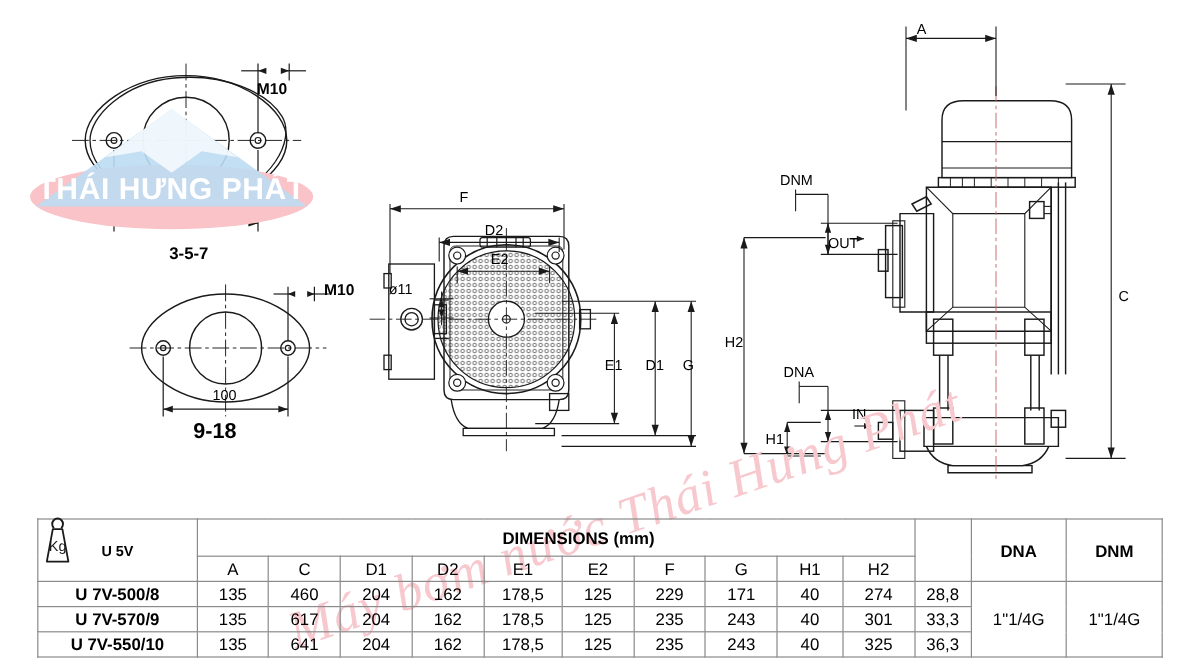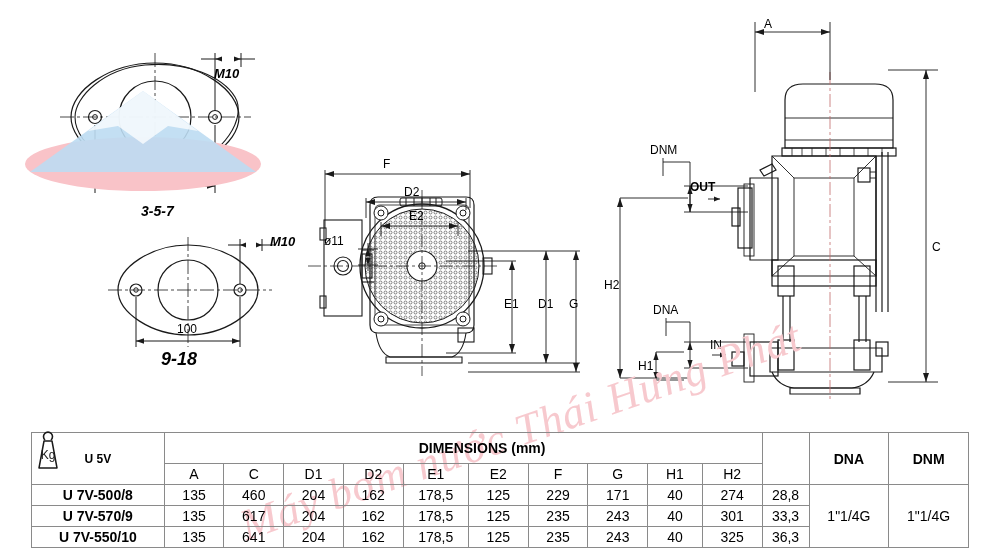--- a/index.html
+++ b/index.html
@@ -12,21 +12,21 @@
            color:#f7c9ce;font-size:44px;white-space:nowrap;letter-spacing:1px;
            transform:rotate(-19deg);transform-origin:left bottom;pointer-events:none;z-index:5;}
   .logo-wrap{position:absolute;left:8px;top:86px;width:270px;height:105px;z-index:4;pointer-events:none;}
   .logo-txt{position:absolute;left:0;top:58px;width:270px;text-align:center;
             font-weight:bold;font-size:25px;color:#ffffff;letter-spacing:.5px;
             font-family:"Liberation Sans",sans-serif;}
 
   
   .lbl{position:absolute;font-family:"Liberation Sans",sans-serif;white-space:nowrap;}
   .lbl.m{font-size:12px;}
-  .lbl.b{font-size:13px;font-weight:bold;font-style:italic;}
+  .lbl.b{font-size:13px;font-weight:bold;}
   svg{position:absolute;left:0;top:0;overflow:visible;}
 
   
   .tbl-wrap{position:absolute;left:31px;top:432px;width:938px;z-index:6;}
   table.dim{border-collapse:collapse;width:938px;background:transparent;
             font-family:"Liberation Sans",sans-serif;}
   table.dim td,table.dim th{border:1px solid #8a8a8a;text-align:center;
             font-size:13px;padding:1px 2px;background:transparent;}
   table.dim .hdr-model{font-weight:bold;font-size:12px;}
   table.dim .hdr-dims{font-weight:bold;font-size:14px;padding-left:40px;}
@@ -42,20 +42,21 @@
 <body>
 
 <div class="stage">
 
   <div class="logo-wrap">
     <svg width="270" height="105" viewBox="0 0 270 105">
       <ellipse cx="135" cy="78" rx="118" ry="27" fill="#f9c3c8"></ellipse>
       <path d="M135 5 L248 86 L22 86 Z" fill="#bcdcf2" opacity="0.9"></path>
       <path d="M135 5 L190 45 L160 40 L135 58 L110 40 L80 45 Z" fill="#ffffff" opacity="0.75"></path>
     </svg>
+    <div class="logo-txt">THÁI HƯNG PHÁT</div>
   </div>
 
   <div class="wm-diag" style="left:250px;top:500px;">Máy bơm nước Thái Hưng Phát</div>
 
   <svg width="250" height="190" style="left:55px;top:45px;">
     <g fill="none" stroke="#1a1a1a" stroke-width="1.1">
 
       <path d="M20 72 C20 52 48 24 90 20 C132 16 168 32 180 52
                C192 72 170 110 128 122 C86 134 44 114 28 94 C22 86 20 79 20 72 Z"></path>
 
@@ -360,21 +361,21 @@
       <line x1="48" y1="340" x2="76" y2="340"></line>
       <line x1="48" y1="368" x2="76" y2="368"></line>
       <line x1="48" y1="340" x2="48" y2="368"></line>
       <path d="M48 340 l-2.6 8 h5.2 z" fill="#1a1a1a" stroke="none"></path>
       <path d="M48 368 l-2.6 -8 h5.2 z" fill="#1a1a1a" stroke="none"></path>
     </g>
   </svg>
   <div class="lbl m" style="left:764px;top:17px;">A</div>
   <div class="lbl m" style="left:932px;top:240px;">C</div>
   <div class="lbl m" style="left:650px;top:143px;">DNM</div>
-  <div class="lbl m" style="left:690px;top:180px;font-weight:bold;">OUT</div>
+  <div class="lbl m" style="left:690px;top:196px;">OUT</div>
   <div class="lbl m" style="left:604px;top:278px;">H2</div>
   <div class="lbl m" style="left:653px;top:303px;">DNA</div>
   <div class="lbl m" style="left:710px;top:338px;">IN</div>
   <div class="lbl m" style="left:638px;top:359px;">H1</div>
 
   <div class="tbl-wrap">
     <table class="dim">
       <tbody>
         <tr>
           <td rowspan="2" class="hdr-model" style="width:150px;height:46px;">U 5V</td>

